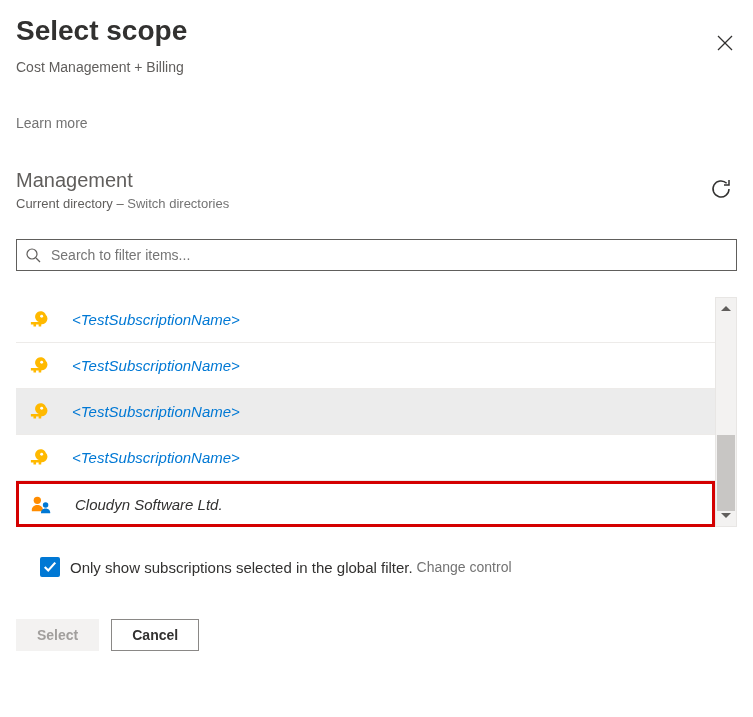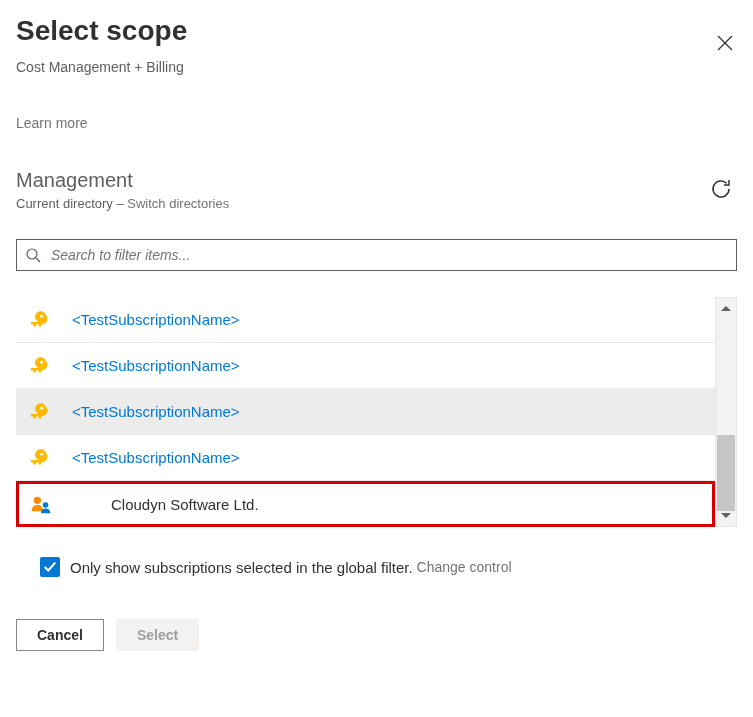--- a/index.html
+++ b/index.html
@@ -21,30 +21,30 @@
   .description { margin-top: 18px; font-size: 14px; line-height: 1.45; color: #323130; }
   .link { color: #737373; cursor: pointer; }
   .directory-row { display: flex; align-items: center; margin-top: 36px; }
   .directory-block { flex: 1; }
   .directory-name { font-size: 20px; color: #605e5c; font-weight: 400; }
   .directory-sub { font-size: 13px; color: #605e5c; margin-top: 4px; }
   .refresh-btn { cursor: pointer; padding: 4px; }
   .refresh-btn svg { width: 24px; height: 24px; stroke: #323130; fill: none; stroke-width: 1.5; }
   .search-wrap { display: flex; align-items: center; border: 1px solid #605e5c; margin-top: 28px; height: 32px; padding: 0 8px; }
   .search-wrap svg { width: 16px; height: 16px; stroke: #605e5c; fill: none; stroke-width: 1.2; margin-right: 8px; }
-  .search-input { flex: 1; border: 0; outline: 0; font-size: 14px; font-style: italic; color: #0f172a; font-family: inherit; }
-  .list-area { position: relative; margin-top: 26px; }
+  .search-input { flex: 1; border: 0; outline: 0; font-size: 14px; color: #0f172a; font-family: inherit; }
+  .list-area { position: relative; margin-top: 26px; font-style: italic; }
   .list { margin-right: 22px; }
   .row { display: flex; align-items: center; height: 46px; border-bottom: 1px solid #edebe9; padding: 0 8px 0 10px; cursor: pointer; }
   .row.selected-row { background: #ececec; }
   .row-icon { width: 24px; height: 24px; margin-right: 22px; display: flex; align-items: center; justify-content: center; }
   .row-label { font-size: 15px; }
   .row-label.link-style { color: #0078d4; }
   .row-label.plain { color: #323130; }
-  .red-box { border: 3px solid #d40000; gap: 36px; }
+  .red-box { border: 3px solid #d40000; }
   
   .scrollbar { position: absolute; right: 0; top: 0; bottom: 0; width: 22px; background: #f3f2f1; border: 1px solid #e8e6e4; display: flex; flex-direction: column; }
   .sb-btn { height: 22px; display: flex; align-items: center; justify-content: center; cursor: pointer; }
   .sb-btn svg { width: 10px; height: 10px; fill: #605e5c; }
   .sb-track { flex: 1; position: relative; }
   .sb-thumb { position: absolute; left: 1px; right: 1px; top: 115px; height: 76px; background: #c8c6c4; }
   .filter-row { display: flex; align-items: center; margin-top: 30px; margin-left: 24px; }
   .checkbox { width: 20px; height: 20px; background: #0078d4; border-radius: 2px; display: flex; align-items: center; justify-content: center; margin-right: 10px; cursor: pointer; }
   .checkbox svg { width: 14px; height: 14px; stroke: #fff; stroke-width: 2.5; fill: none; }
   .filter-label { font-size: 15px; color: #323130; }
@@ -174,16 +174,16 @@
       <svg viewBox="0 0 16 16">
           <polyline points="2 8 6 12 14 3"></polyline>
         </svg>
     </div>
     <span class="filter-label">Only show subscriptions selected in the global filter.</span>
     <span>&nbsp;</span>
     <span class="link">Change control</span>
   </div>
 
   <div class="actions">
+    <button class="btn primary-disabled">Select</button>
     <button class="btn secondary">Cancel</button>
-    <button class="btn primary-disabled">Select</button>
   </div>
 </div>
 
 </body></html>

